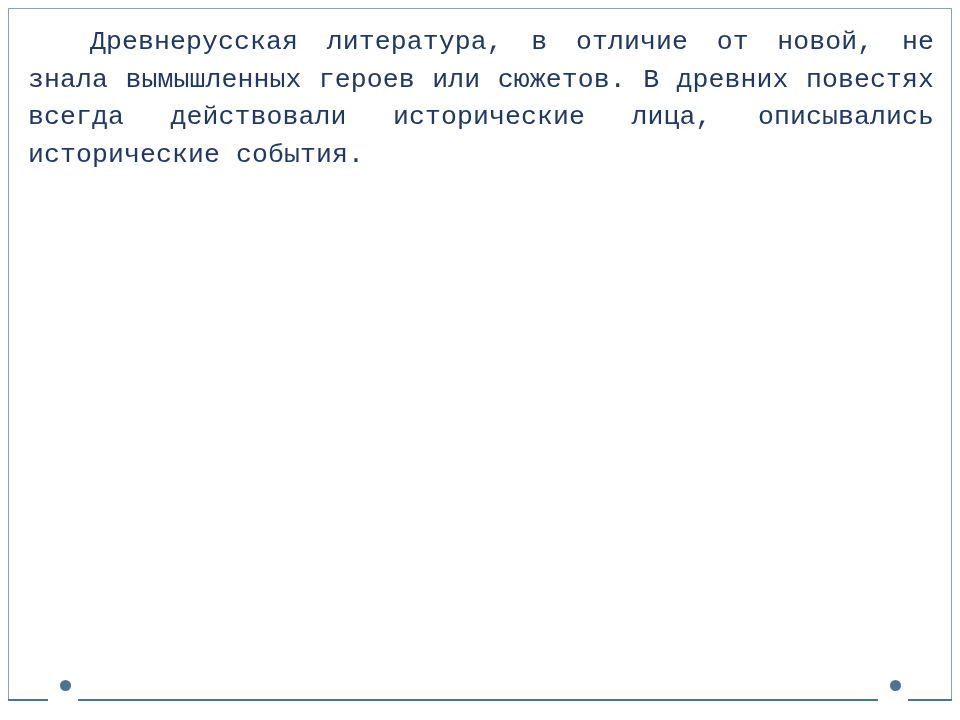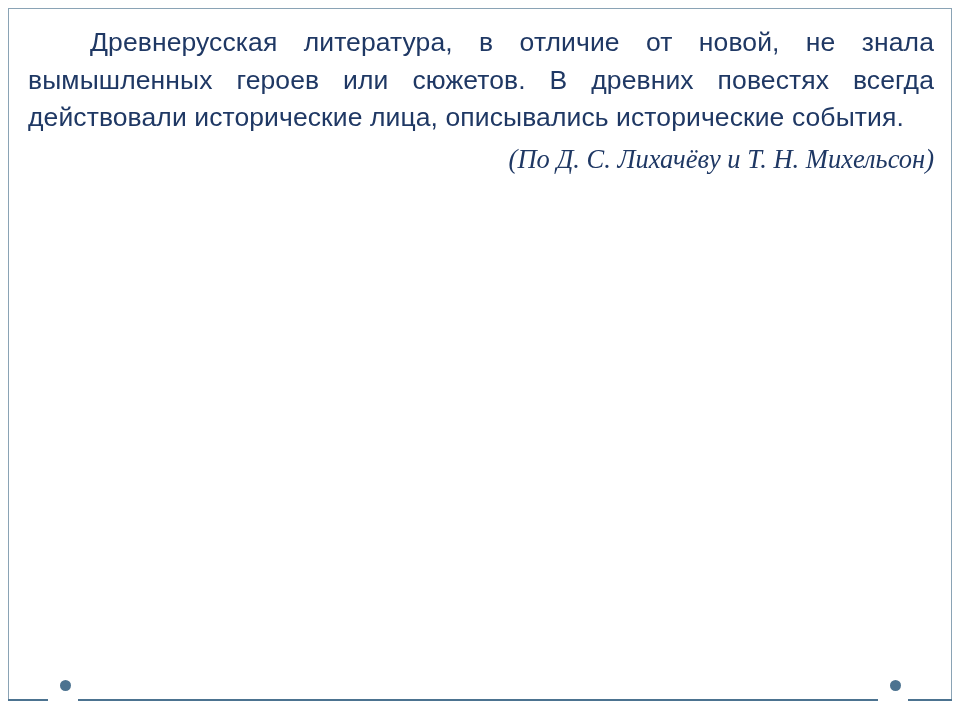--- a/index.html
+++ b/index.html
@@ -82,21 +82,21 @@
 
   .content {
     position: absolute;
     left: 28px;
     top: 24px;
     width: 906px;
   }
   p.body-par {
     margin: 0 0 4px 0;
     color: #1f3864;
-    font-family: Liberation Sans, sans-serif;
+    font-family: Liberation Mono, monospace;
     font-size: 26.5px;
     line-height: 1.42;
     text-align: justify;
     text-indent: 62px;
     text-justify: inter-word;
     letter-spacing: 0.1px;
   }
   p.body-par.second {
     margin-top: 12px;
   }
@@ -119,16 +119,15 @@
   <div class="frame-left"></div>
   <div class="frame-right"></div>
   <div class="frame-bottom-left"></div>
   <div class="frame-bottom-mid"></div>
   <div class="frame-bottom-right"></div>
   <div class="dot dot-left"></div>
   <div class="dot dot-right"></div>
 
   <div class="content">
     <p class="body-par">Древнерусская литература, в отличие от новой, не знала вымышленных героев или сюжетов. В древних повестях всегда действовали исторические лица, описывались исторические события.</p>
-    <p class="attribution">(По Д. С. Лихачёву и Т. Н. Михельсон)</p>
   </div>
 
 </div>
 
 </body></html>

